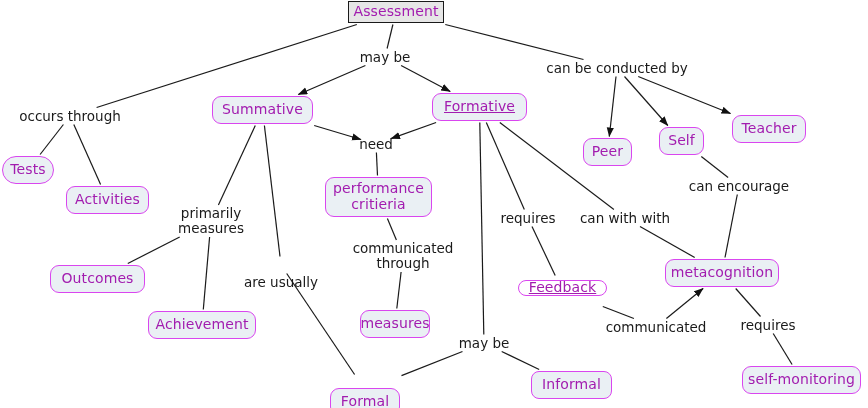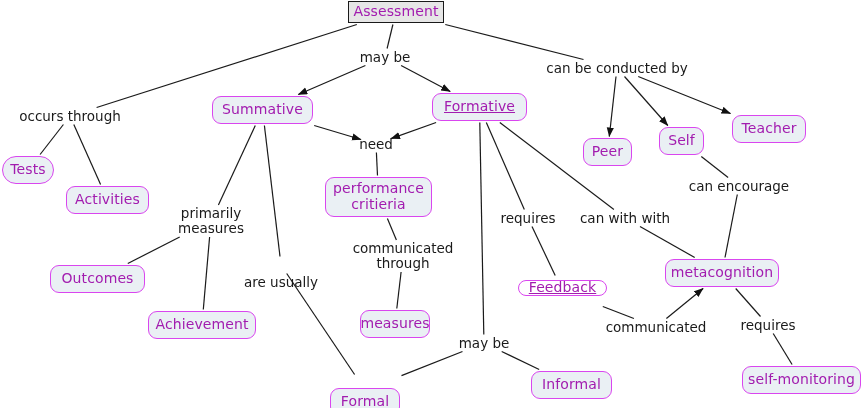--- a/index.html
+++ b/index.html
@@ -111,21 +111,21 @@
     <div class="node" style="left: 212px; top: 96px; width: 101px; height: 28px;">Summative</div>
     <div class="node" style="left: 432px; top: 93px; width: 95px; height: 28px; text-decoration: underline;">Formative</div>
     <div class="node" style="left: 2px; top: 156px; width: 52px; height: 28px; border-radius: 14px;">Tests</div>
     <div class="node" style="left: 66px; top: 186px; width: 83px; height: 28px;">Activities</div>
     <div class="node" style="left: 50px; top: 265px; width: 95px; height: 28px;">Outcomes</div>
     <div class="node" style="left: 148px; top: 311px; width: 108px; height: 28px;">Achievement</div>
     <div class="node" style="left: 325px; top: 177px; width: 107px; height: 40px;">performance
 critieria</div>
     <div class="node" style="left: 360px; top: 310px; width: 70px; height: 28px;">measures</div>
     <div class="node" style="left: 330px; top: 388px; width: 70px; height: 28px;">Formal</div>
-    <div class="node" style="left: 531px; top: 371px; width: 81px; height: 28px;">Informal</div>
+    <div class="node" style="left: 531px; top: 371px; width: 81px; height: 28px; border-radius: 8px;">Informal</div>
     <div class="node plain" style="left: 518px; top: 280px; width: 89px; height: 16px; text-decoration: underline;">Feedback</div>
     <div class="node" style="left: 583px; top: 138px; width: 49px; height: 28px;">Peer</div>
     <div class="node" style="left: 659px; top: 127px; width: 45px; height: 28px;">Self</div>
     <div class="node" style="left: 732px; top: 115px; width: 74px; height: 28px;">Teacher</div>
     <div class="node" style="left: 665px; top: 259px; width: 114px; height: 28px;">metacognition</div>
     <div class="node" style="left: 742px; top: 366px; width: 119px; height: 28px;">self-monitoring</div>
     <div class="edge-label" style="left: 385px; top: 57px;">may be</div>
     <div class="edge-label" style="left: 617px; top: 68px;">can be conducted by</div>
     <div class="edge-label" style="left: 70px; top: 116px;">occurs through</div>
     <div class="edge-label" style="left: 376px; top: 144px;">need</div>

